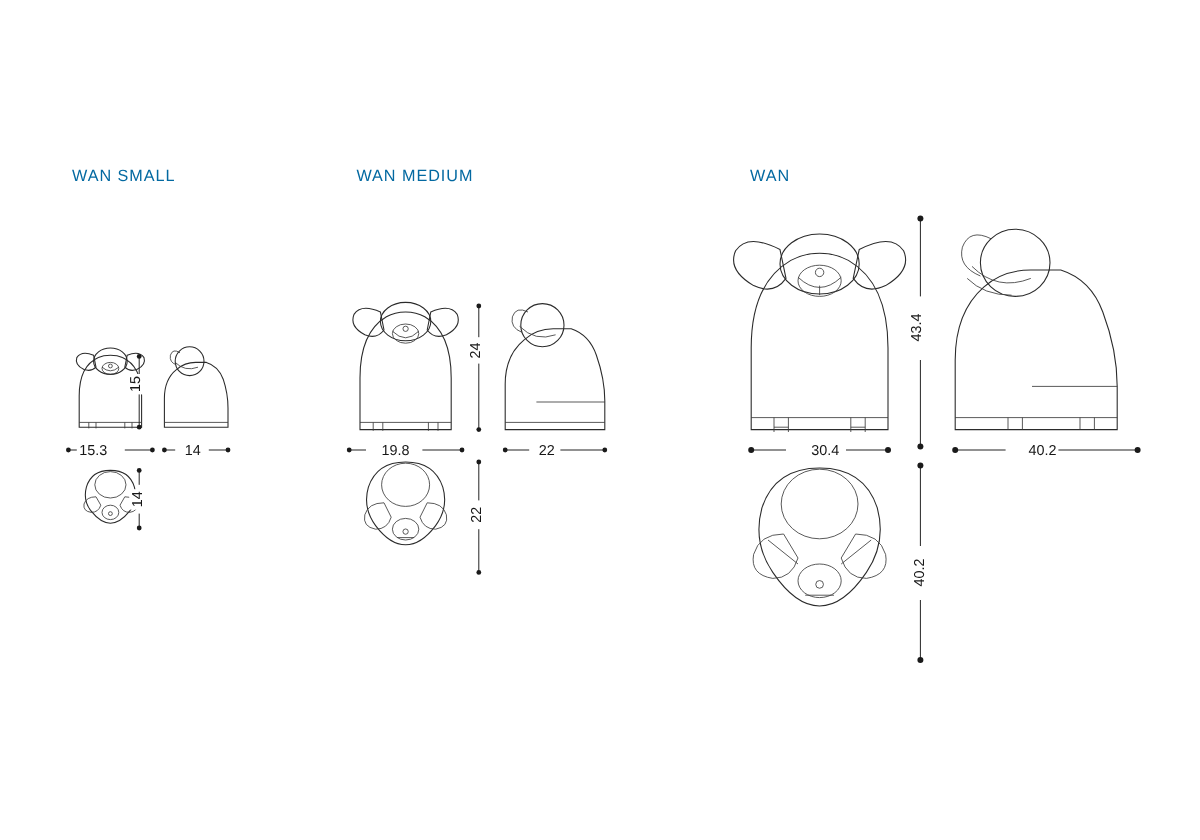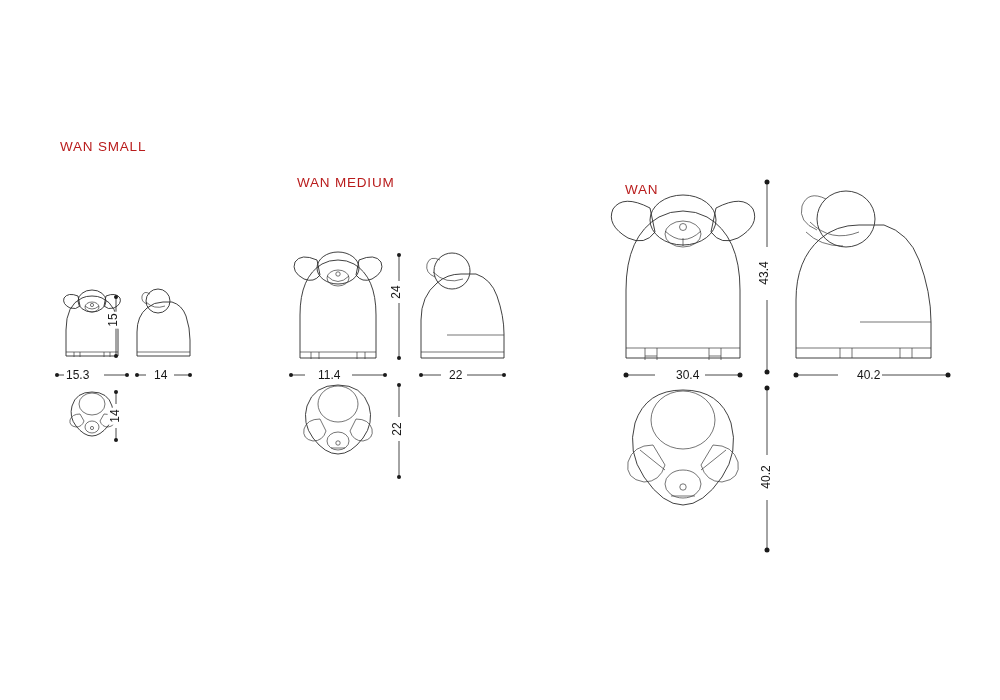--- a/index.html
+++ b/index.html
@@ -18,21 +18,21 @@
   .sheet {
     position: absolute;
     left: 0; top: 0;
     width: 1000px;
     height: 700px;
   }
   .group-title {
     position: absolute;
     font-size: 13.5px;
     letter-spacing: 0.8px;
-    color: #b91c1c;
+    color: #0369a1;
     white-space: nowrap;
   }
   .dim-label {
     position: absolute;
     font-size: 12px;
     color: #171717;
     white-space: nowrap;
     background: #ffffff;
     padding: 0 2px;
   }
@@ -50,22 +50,22 @@
   .ln-thin { fill: none; stroke: #3a3a3a; stroke-width: 0.7; }
   .dim { fill: none; stroke: #1a1a1a; stroke-width: 0.8; }
   .dotcap { fill: #1a1a1a; }
 </style>
 </head>
 <body>
 
 <div class="sheet">
 
   <div class="group-title" style="left:60px; top:139px;">WAN SMALL</div>
-  <div class="group-title" style="left:297px; top:139px;margin-top:36px;">WAN MEDIUM</div>
-  <div class="group-title" style="left:625px; top:139px;margin-top:43px;">WAN</div>
+  <div class="group-title" style="left:297px; top:139px;">WAN MEDIUM</div>
+  <div class="group-title" style="left:625px; top:139px;">WAN</div>
 
   <svg class="draw" viewBox="0 0 1000 700">
 
     <g>
 
       <path class="ln" d="M66,356 L66,330 Q66,305 82,298 Q86,296 92,296 Q98,296 102,298 Q118,305 118,330 L118,356 Z"></path>
 
       <path class="ln-thin" d="M66,352 L118,352"></path>
       <path class="ln-thin" d="M74,352 L74,357 M80,352 L80,357"></path>
       <path class="ln-thin" d="M104,352 L104,357 M110,352 L110,357"></path>
@@ -223,21 +223,21 @@
       <circle class="dotcap" cx="767" cy="550" r="2.5"></circle>
     </g>
   </svg>
 
   <div class="dim-label vert" style="left:104px; top:313px; transform:rotate(-90deg);">15</div>
   <div class="dim-label" style="left:64px; top:368px;">15.3</div>
   <div class="dim-label" style="left:152px; top:368px;">14</div>
   <div class="dim-label vert" style="left:106px; top:409px; transform:rotate(-90deg);">14</div>
 
   <div class="dim-label vert" style="left:387px; top:285px; transform:rotate(-90deg);">24</div>
-  <div class="dim-label" style="left:316px; top:368px;">11.4</div>
+  <div class="dim-label" style="left:316px; top:368px;">19.8</div>
   <div class="dim-label" style="left:447px; top:368px;">22</div>
   <div class="dim-label vert" style="left:388px; top:422px; transform:rotate(-90deg);">22</div>
 
   <div class="dim-label vert" style="left:750px; top:266px; transform:rotate(-90deg);">43.4</div>
   <div class="dim-label" style="left:663px; top:368px;margin-left:11px;">30.4</div>
   <div class="dim-label" style="left:855px; top:368px;">40.2</div>
   <div class="dim-label vert" style="left:752px; top:470px; transform:rotate(-90deg);">40.2</div>
 
 </div>
 

